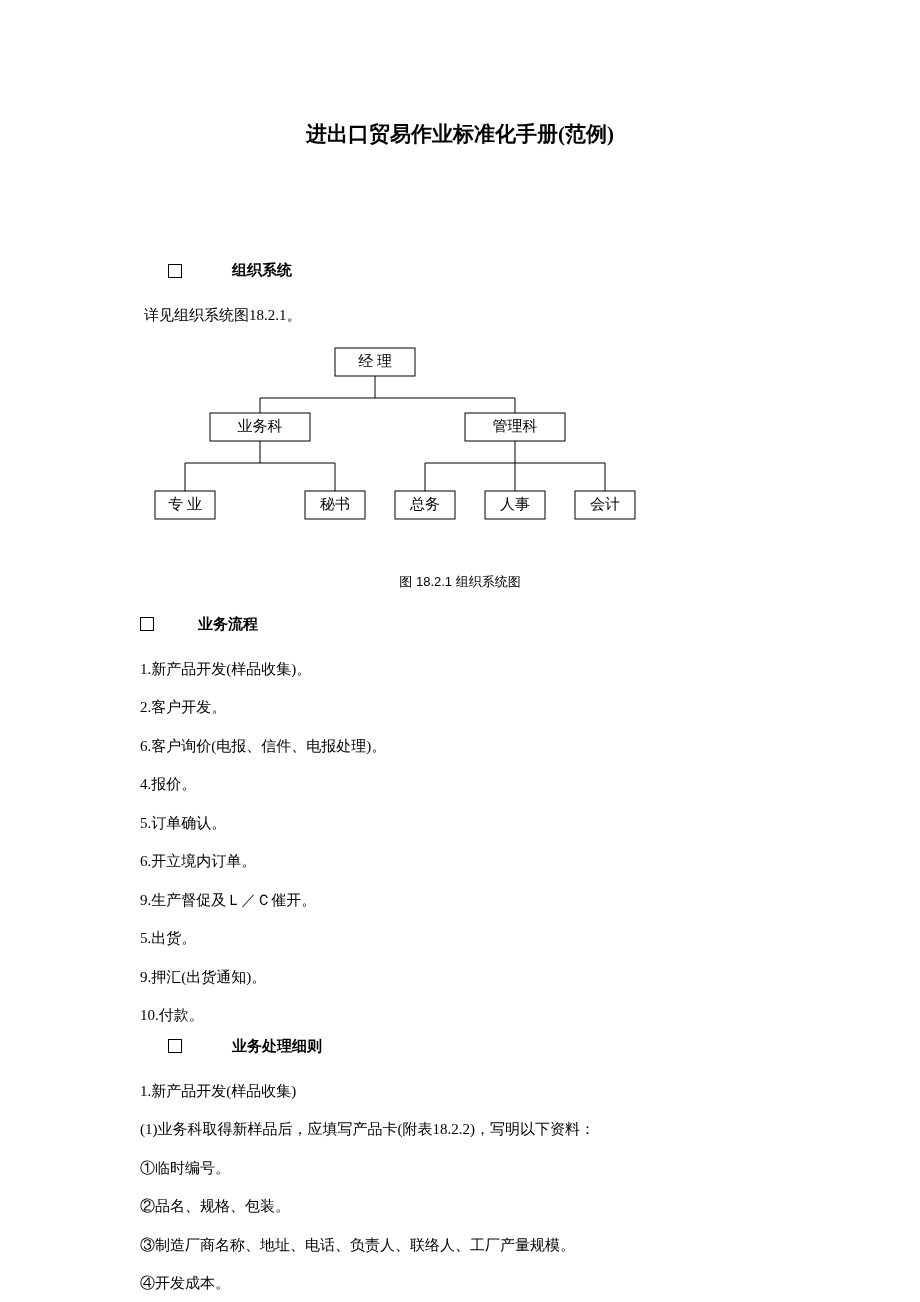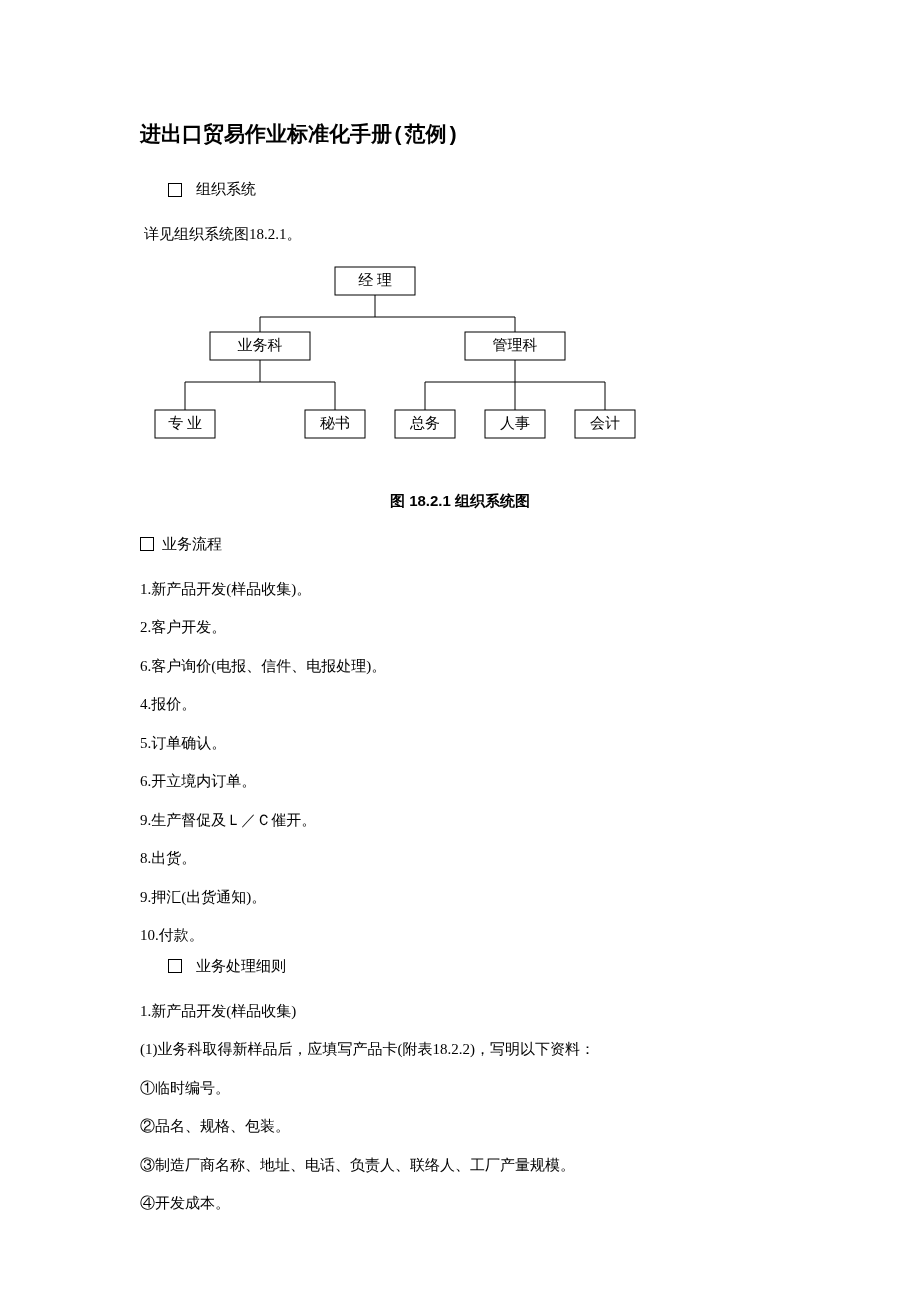--- a/index.html
+++ b/index.html
@@ -5,32 +5,34 @@
     * { margin: 0; padding: 0; box-sizing: border-box; }
     body {
       width: 920px;
       height: 1302px;
       background: #fff;
       font-family: "SimSun", "宋体", serif;
       padding: 120px 140px 80px 140px;
       color: #000;
     }
     .title {
-      font-family: Liberation Mono, monospace;
+      text-align: center;
+      font-family: Liberation Serif, serif;
       font-size: 21px;
       font-weight: bold;
-      margin-bottom: 32px;
+      margin-bottom: 113px;
     }
     .section-heading {
       font-family: "SimHei", "黑体", sans-serif;
       font-size: 15px;
-      font-weight: normal;
+      font-weight: bold;
       margin-bottom: 18px;
       display: flex;
       align-items: center;
+      gap: 36px;
     }
     .section-heading.indent1 { margin-left: 28px; }
     .section-heading.indent2 { margin-left: 28px; }
     .square-marker {
       display: inline-block;
       width: 14px;
       height: 14px;
       border: 1.5px solid #000;
       margin-right: 14px;
     }
@@ -38,22 +40,22 @@
     .para {
       font-size: 15px;
       line-height: 2.3;
       margin-bottom: 4px;
     }
     .para.indent1 { }
     .intro { margin-left: 4px; margin-bottom: 10px; }
     .figure-caption {
       text-align: center;
       font-family: "SimHei", "黑体", sans-serif;
-      font-size: 15px;
-      font-weight: bold;
+      font-size: 13px;
+      font-weight: normal;
       margin: 36px 0 24px 0;
     }
     .chart-wrap&gt; svg, svg.chart { display: block; margin: 10px auto 0 auto; }
     .org-box { fill: #fff; stroke: #000; stroke-width: 1; }
     .org-text { font-family: "SimSun", "宋体", serif; font-size: 15px; text-anchor: middle; dominant-baseline: middle; }
     .org-line { stroke: #000; stroke-width: 1; fill: none; }
   </style>
 </head>
 <body>
 
@@ -116,21 +118,21 @@
   <span>业务流程</span>
 </div>
 
 <p class="para indent1">1.新产品开发(样品收集)。</p>
 <p class="para indent1">2.客户开发。</p>
 <p class="para indent1">6.客户询价(电报、信件、电报处理)。</p>
 <p class="para indent1">4.报价。</p>
 <p class="para indent1">5.订单确认。</p>
 <p class="para indent1">6.开立境内订单。</p>
 <p class="para indent1">9.生产督促及Ｌ／Ｃ催开。</p>
-<p class="para indent1">8.出货。</p>
+<p class="para indent1">5.出货。</p>
 <p class="para indent1">9.押汇(出货通知)。</p>
 <p class="para indent1">10.付款。</p>
 
 <div class="section-heading indent2">
   <span class="square-marker"></span>
   <span>业务处理细则</span>
 </div>
 
 <p class="para indent1">1.新产品开发(样品收集)</p>
 <p class="para indent1">(1)业务科取得新样品后，应填写产品卡(附表18.2.2)，写明以下资料：</p>

